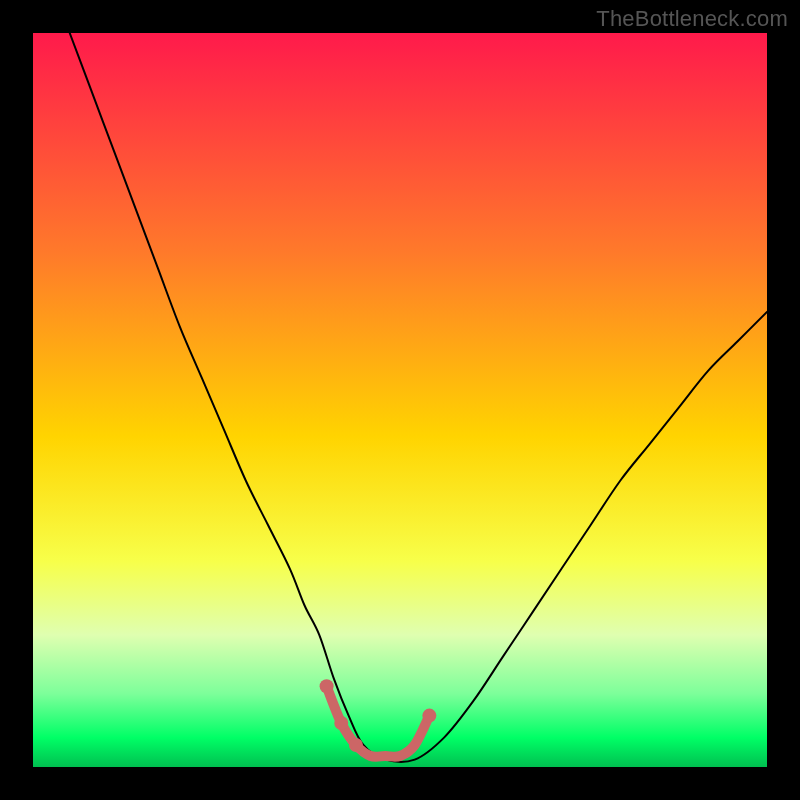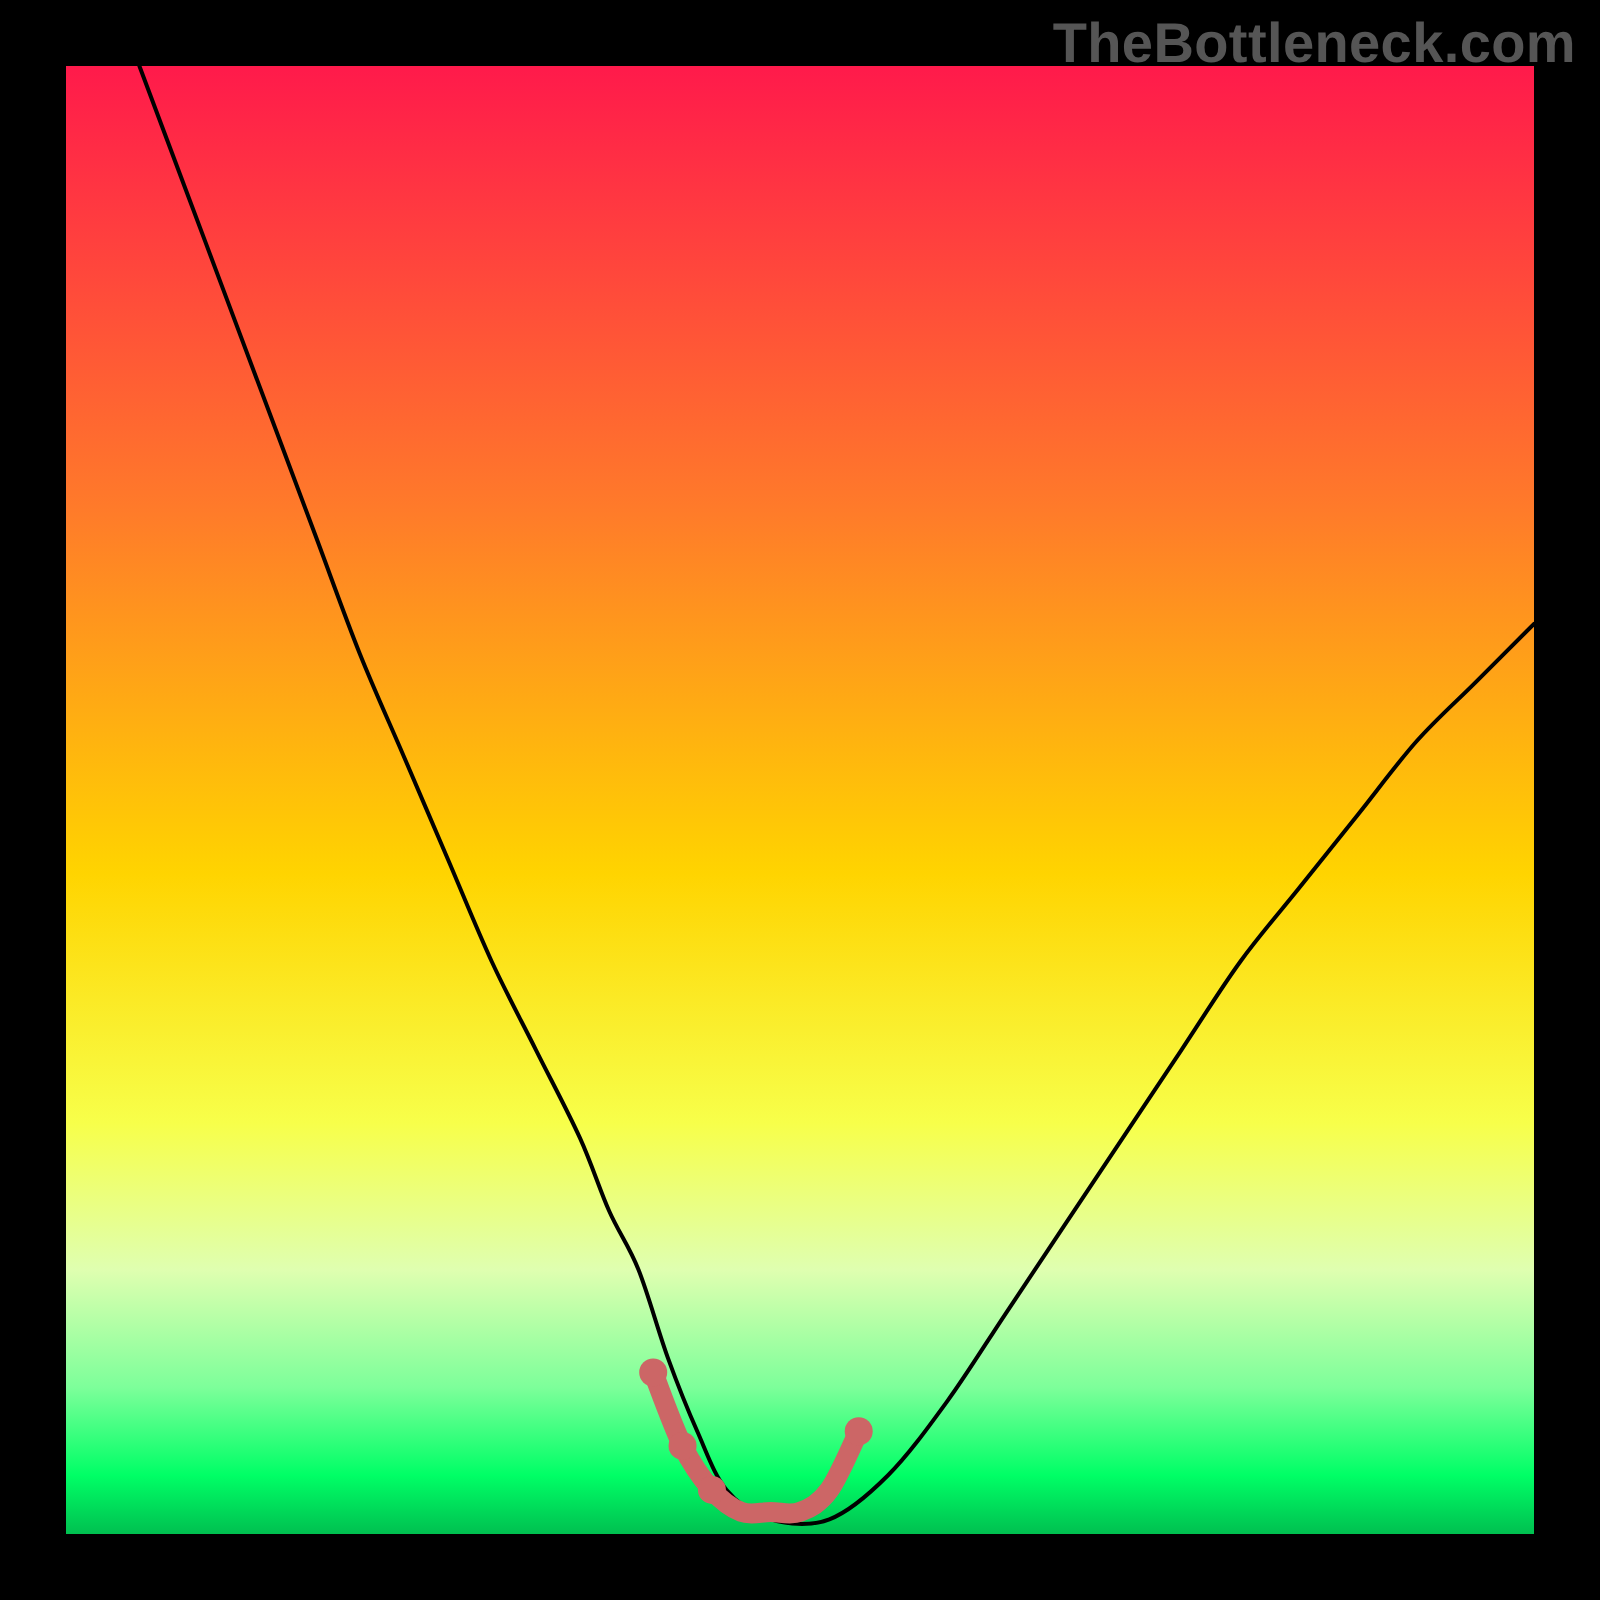--- a/index.html
+++ b/index.html
@@ -14,22 +14,22 @@
   .chart-wrap {
     position: relative;
     width: 800px;
     height: 800px;
   }
   .watermark {
     position: absolute;
     top: 6px;
     right: 12px;
     color: #555;
-    font-size: 28px;
-    font-weight: 700;
+    font-size: 22px;
+    font-weight: 400;
     letter-spacing: 0.2px;
     z-index: 10;
   }
   svg {
     position: absolute;
     top: 0;
     left: 0;
   }
 </style>
 </head>

